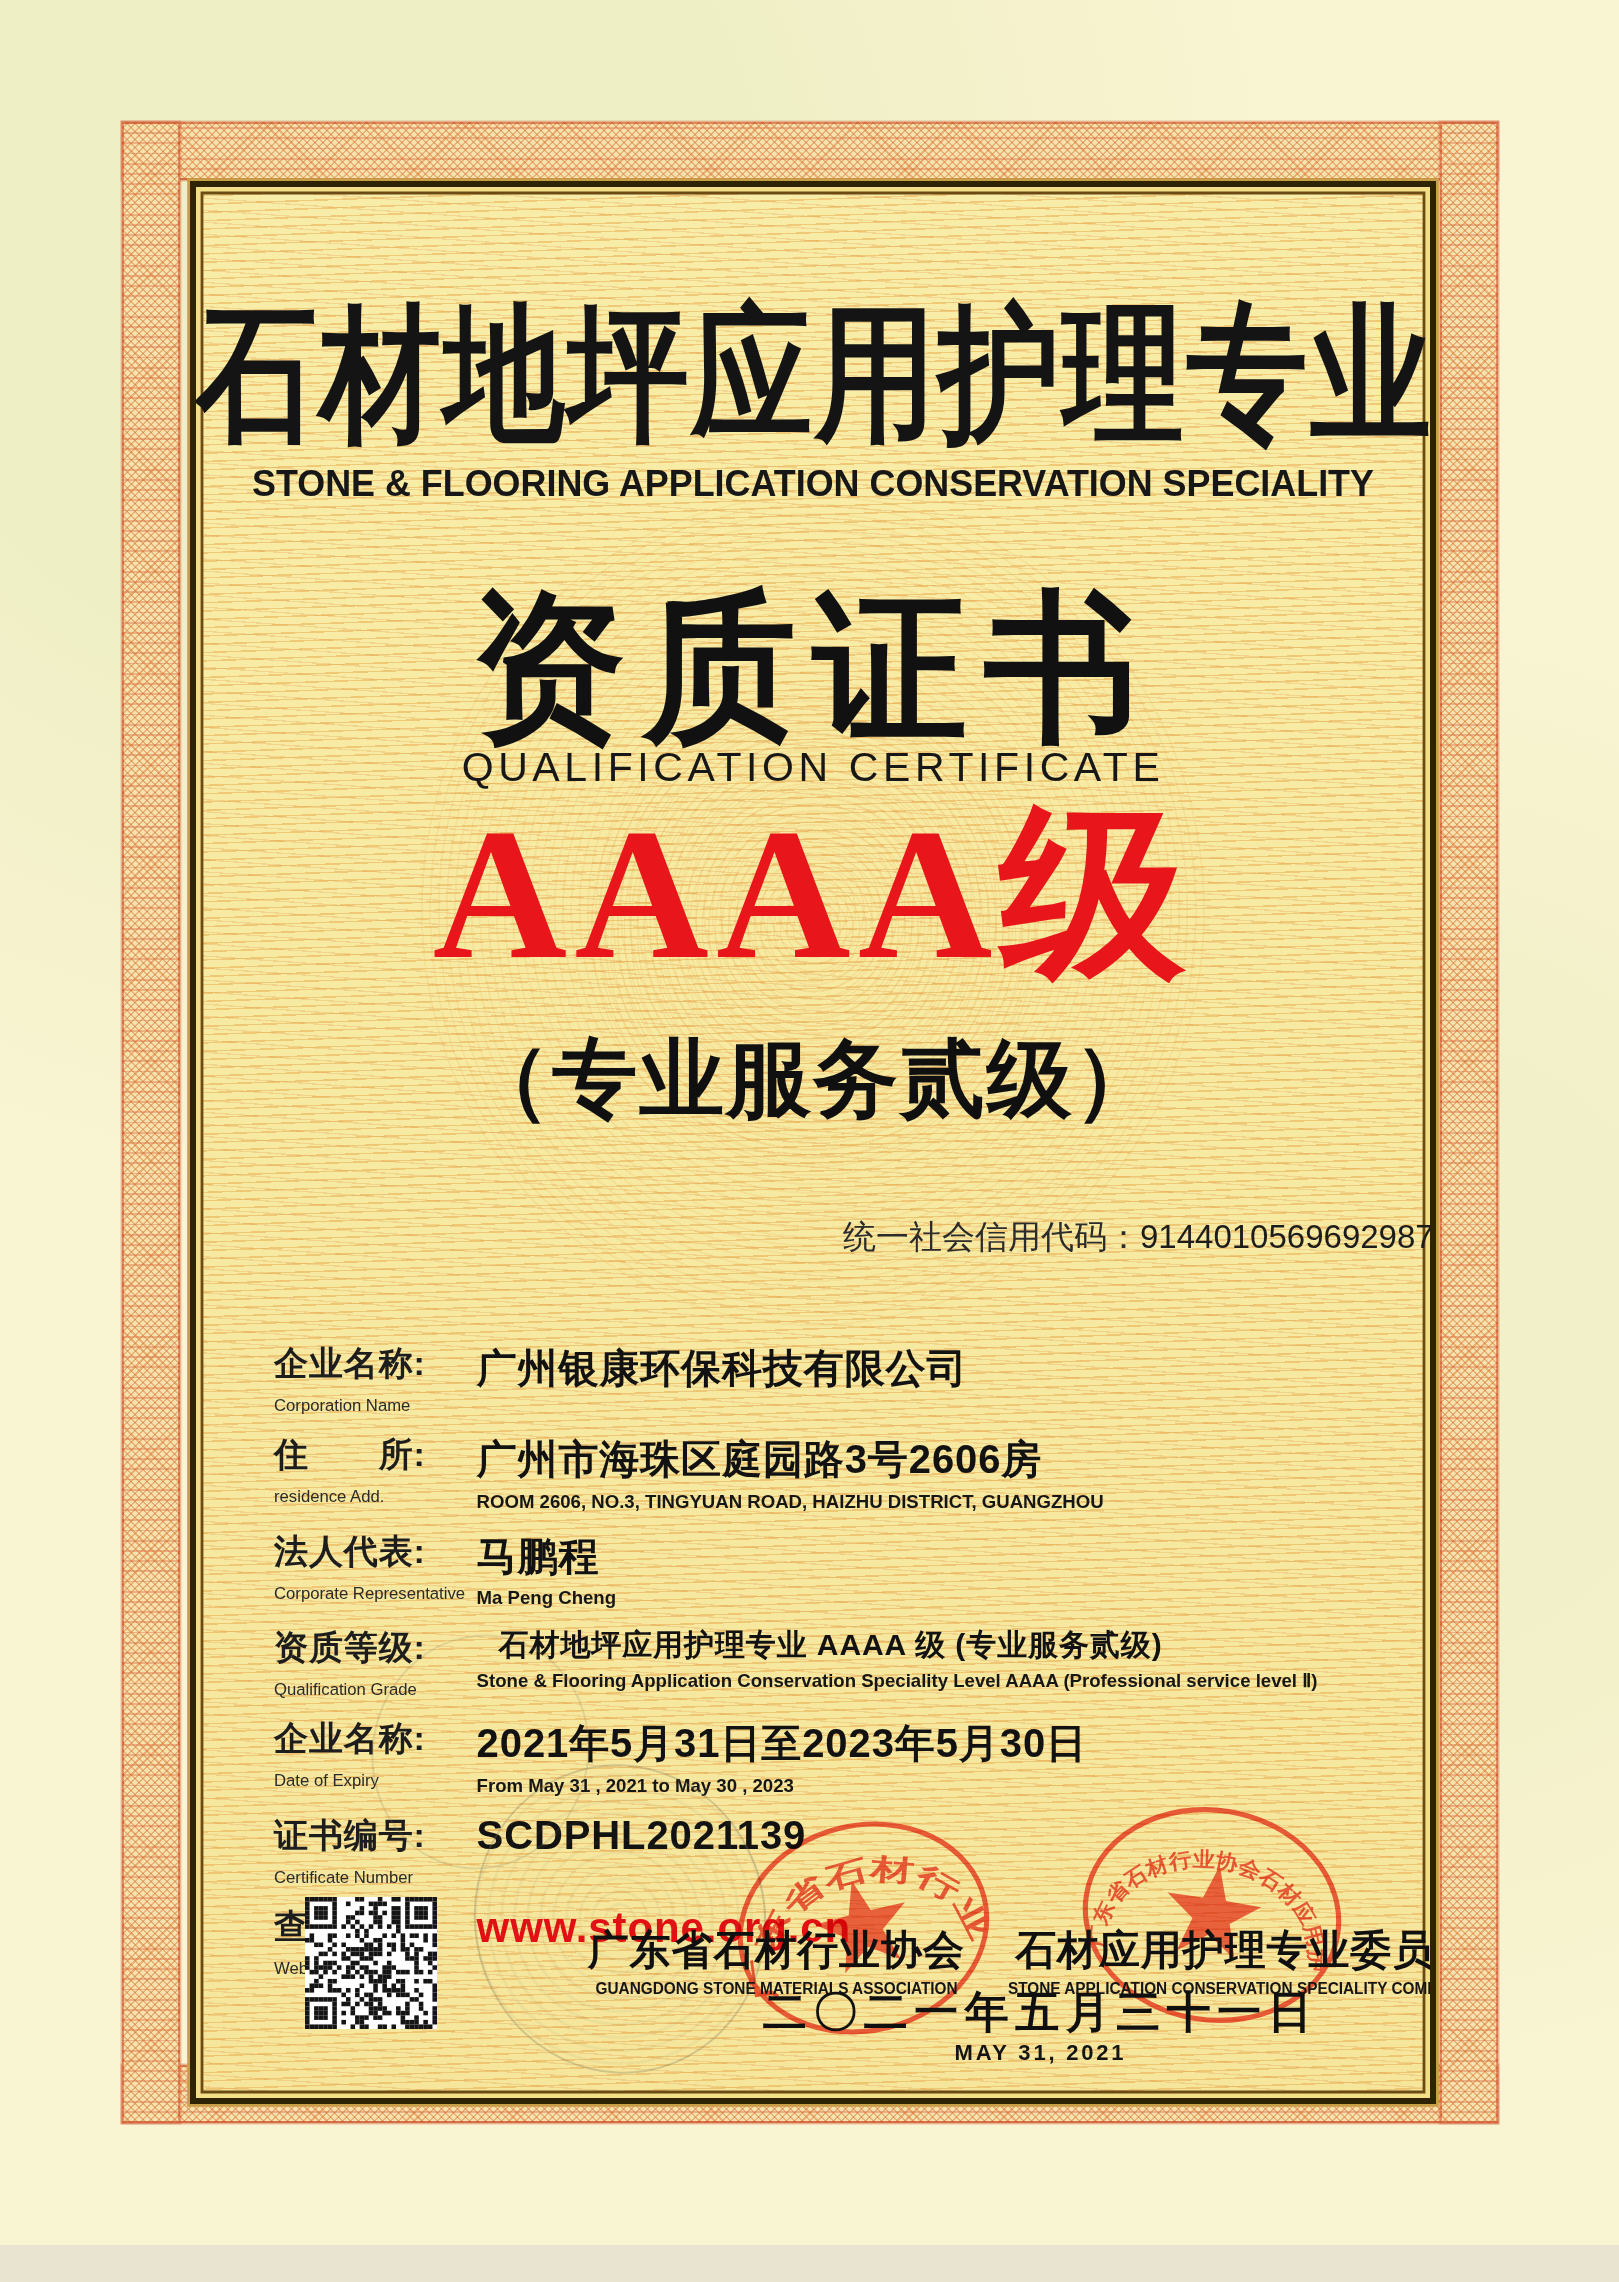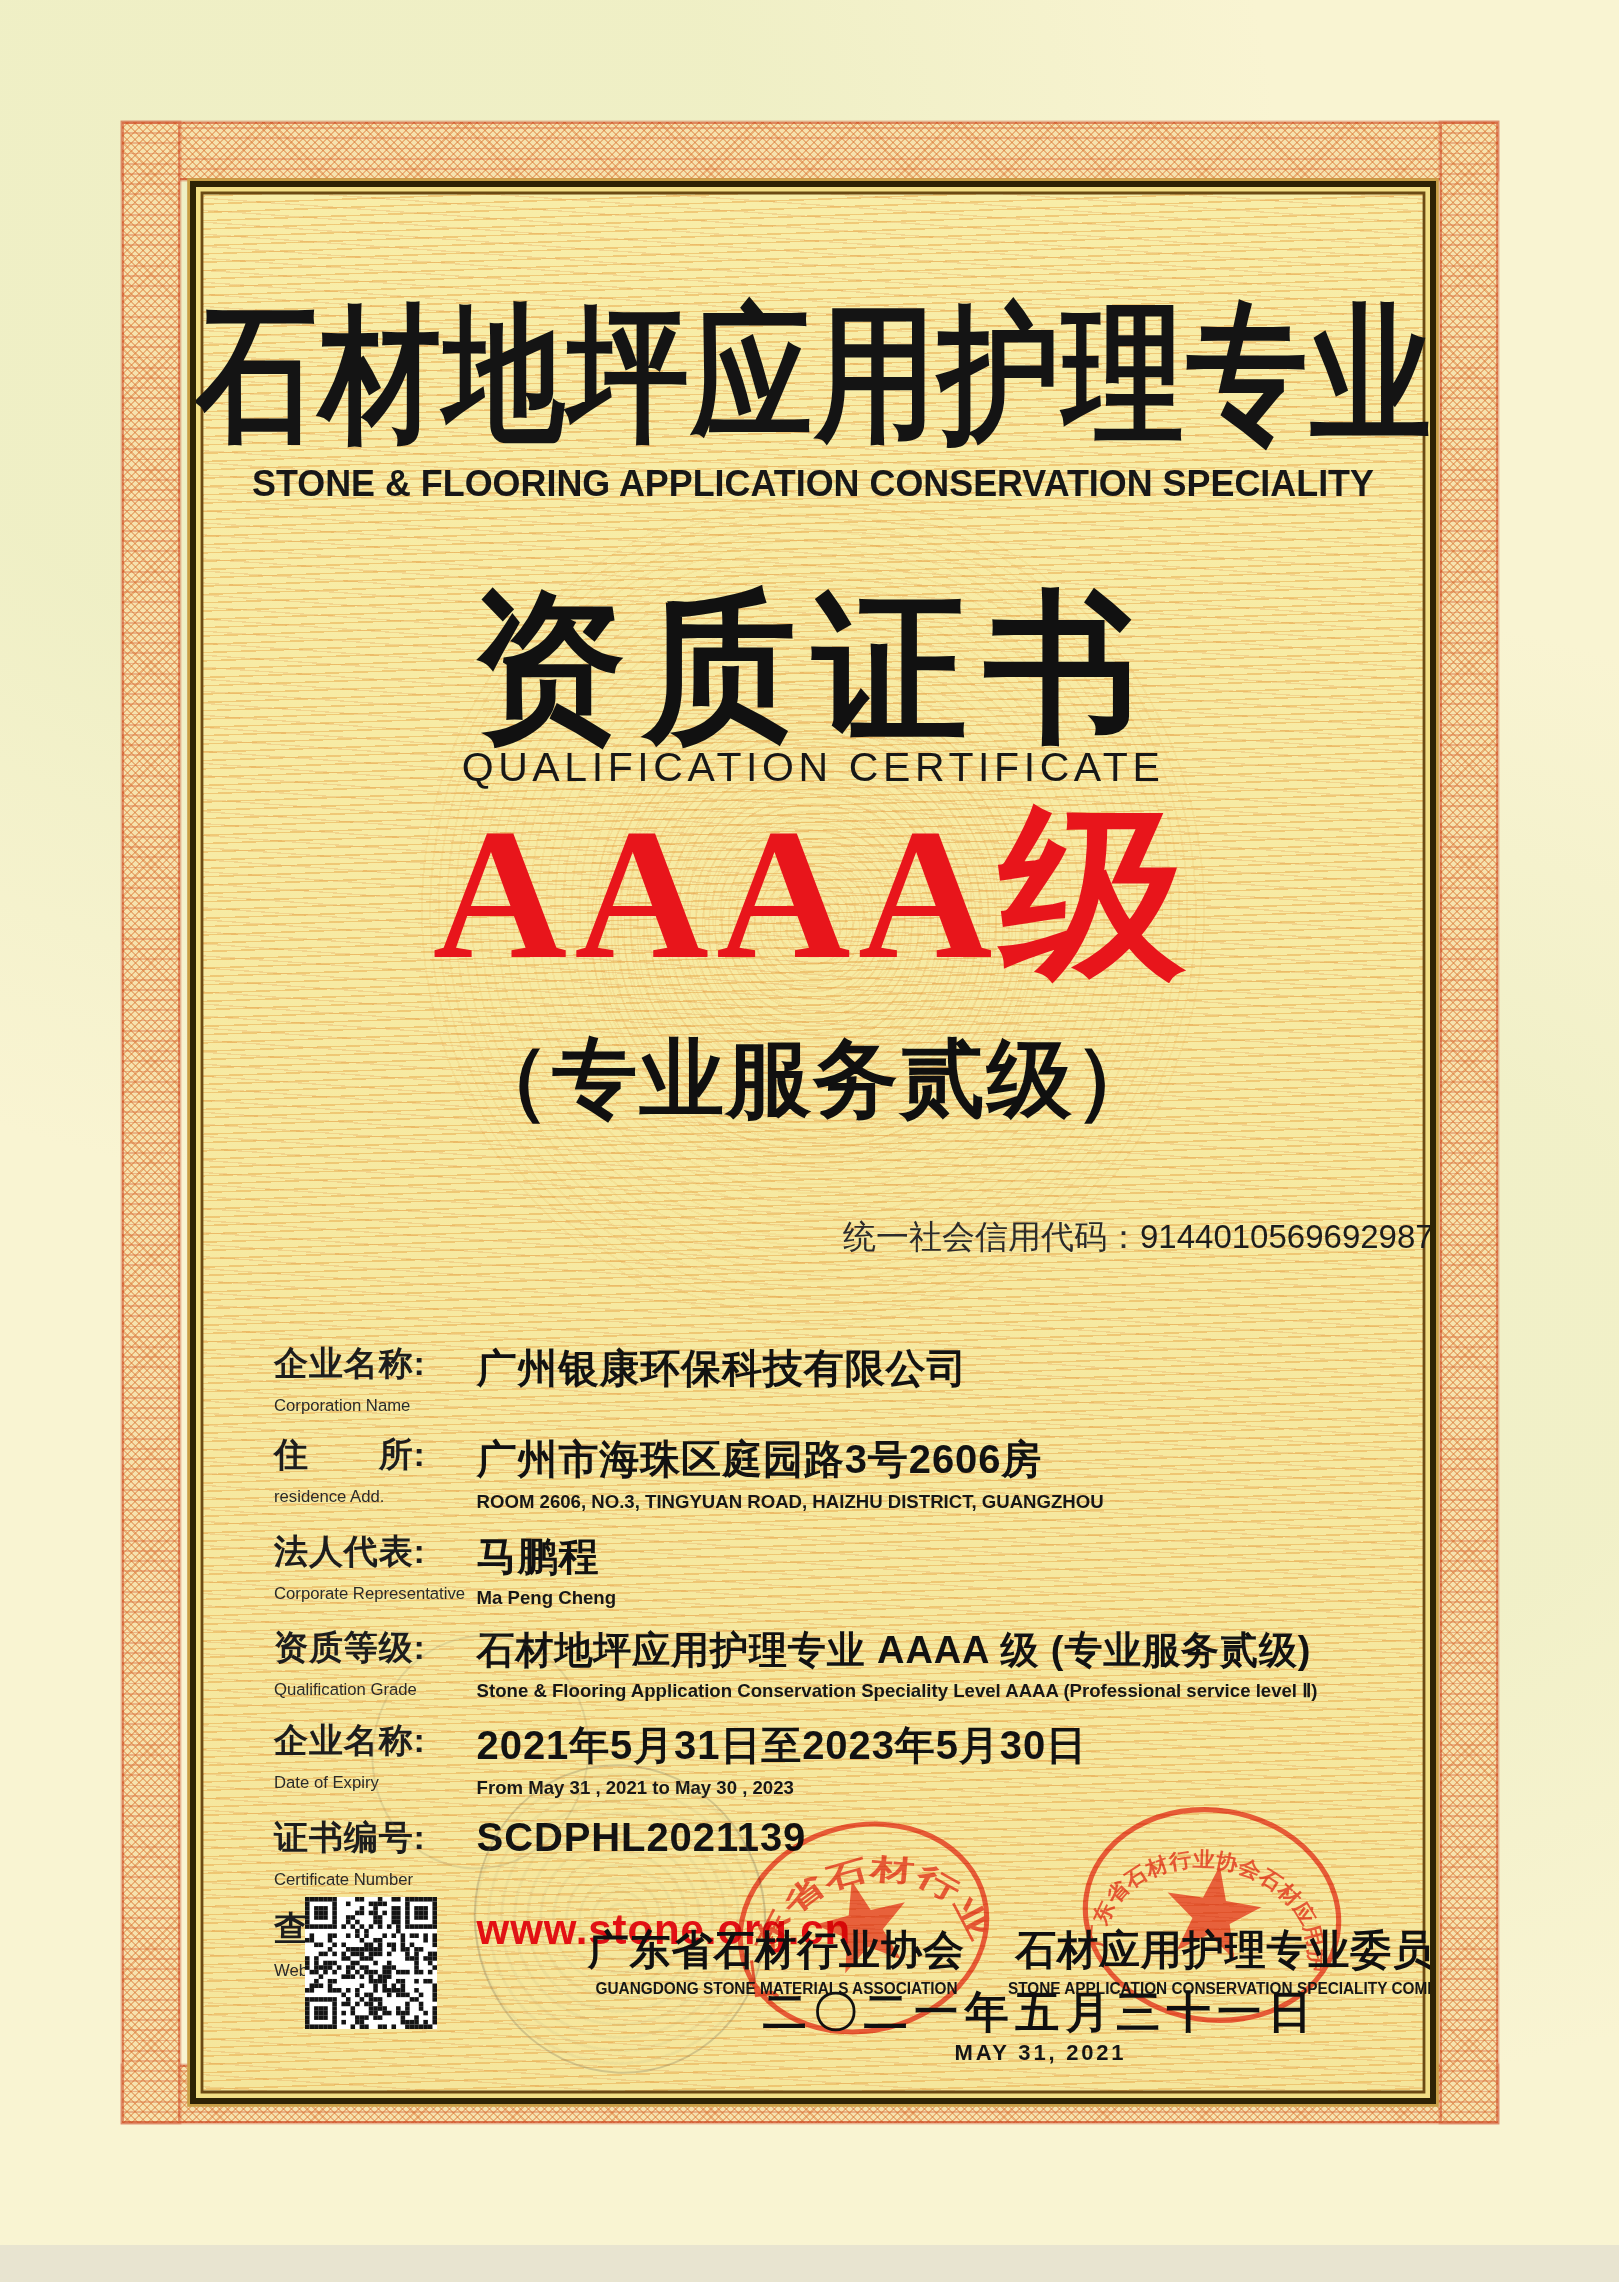--- a/index.html
+++ b/index.html
@@ -63,21 +63,21 @@
 
   
   .fields{position:absolute; left:78px; top:1154px; width:1104px;}
   .row{display:flex; align-items:flex-start; margin-bottom:16px;}
   .row-label{width:197px; flex:0 0 197px;}
   .label-cn{font-size:34px; font-weight:600; color:#1d1d1d; letter-spacing:0.9px; white-space:nowrap;}
   .label-en{font-size:16.7px; font-weight:400; color:#2a2a2a; margin-top:9px; white-space:nowrap;}
   .row-value{flex:1; padding-left:5.6px;}
   .value-cn{font-size:40px; font-weight:800; color:#121212; letter-spacing:0.9px; white-space:nowrap;}
   .value-en{font-size:18.6px; font-weight:700; color:#161616; margin-top:3.7px; white-space:nowrap;}
-  .row-grade .value-cn{font-size:38px;}
+  .row-grade .value-cn{font-size:30px;margin-left:22px;}
   .row-web .value-cn{color:var(--link); font-size:42px; letter-spacing:0.9px;}
 
   
   .issuers{position:absolute; left:492px; top:1736px; width:705px; display:flex; justify-content:center; gap:33px; z-index:3;}
   .issuer{text-align:center;}
   .issuer-cn{font-size:41px; font-weight:900; color:#101010; white-space:nowrap; letter-spacing:0.9px;}
   .issuer-en{font-size:16px; font-weight:700; color:#151515; margin-top:1.9px; transform:scaleX(.96); white-space:nowrap;}
   .date-cn{position:absolute; left:492px; top:1796px; width:705px; text-align:center; font-size:44px; font-weight:900; color:#101010; letter-spacing:6.5px; white-space:nowrap; z-index:3;}
   .date-en{position:absolute; left:492px; top:1853px; width:705px; text-align:center; font-size:22px; font-weight:700; color:#151515; letter-spacing:2.8px; z-index:3;}
 

